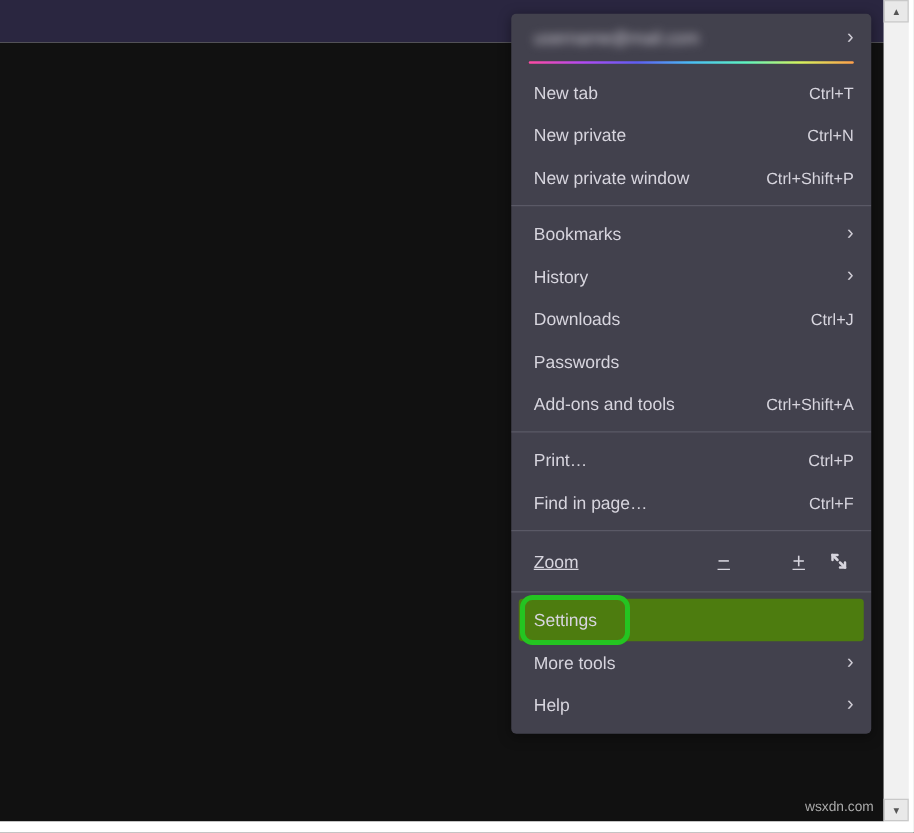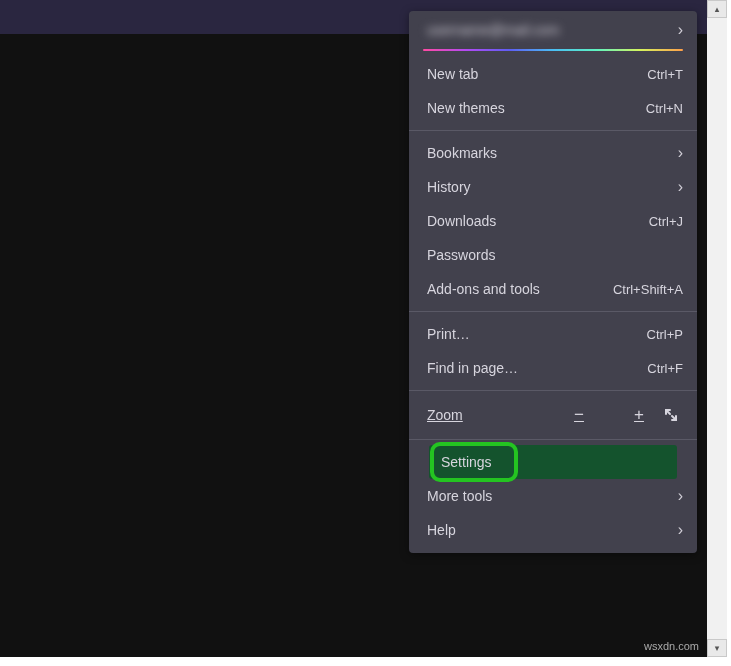--- a/index.html
+++ b/index.html
@@ -126,23 +126,23 @@
     font-size: 17px;
     font-weight: 500;
     cursor: pointer;
   }
   .fullscreen-ic {
     width: 14px; height: 14px;
     position: relative;
   }
   .fullscreen-ic svg { display: block; }
   .settings-item {
-    background: #14532d;
+    background: #4d7c0f;
     border-radius: 3px;
-    margin: 0 20px;
+    margin: 0 6px;
     padding: 0 8px 0 12px;
     position: relative;
   }
   .highlight-box {
     position: absolute;
     left: 1px;
     top: -3px;
     width: 88px;
     height: 40px;
     border: 4px solid #24c421;
@@ -179,22 +179,26 @@
     </div>
     <div class="rainbow"></div>
 
     <div style="height:6px"></div>
 
     <div class="menu-item">
       <span class="label">New tab</span>
       <span class="accel">Ctrl+T</span>
     </div>
     <div class="menu-item">
-      <span class="label">New themes</span>
+      <span class="label">New private</span>
       <span class="accel">Ctrl+N</span>
+    </div>
+    <div class="menu-item">
+      <span class="label">New private window</span>
+      <span class="accel">Ctrl+Shift+P</span>
     </div>
 
     <div class="sep"></div>
 
     <div class="menu-item">
       <span class="label">Bookmarks</span>
       <span class="chevron">›</span>
     </div>
     <div class="menu-item">
       <span class="label">History</span>

